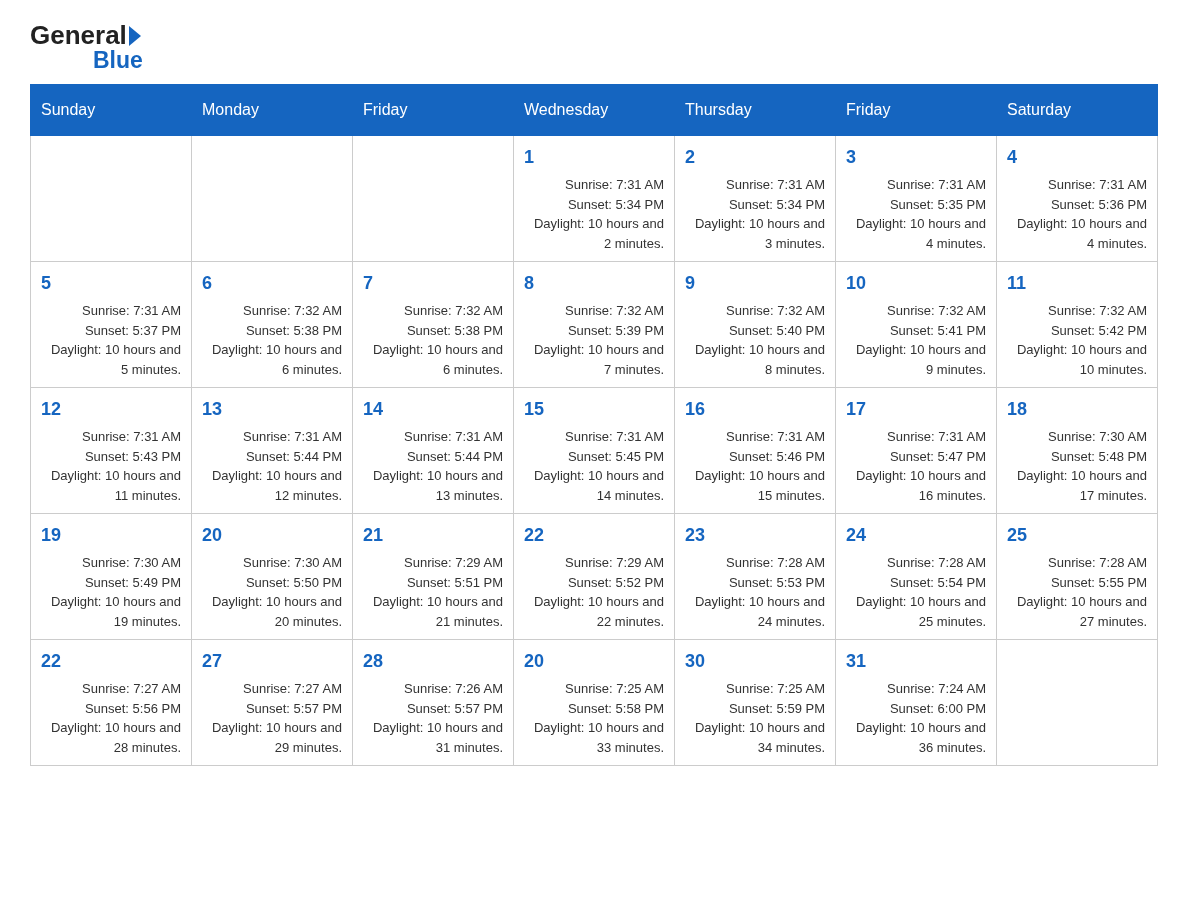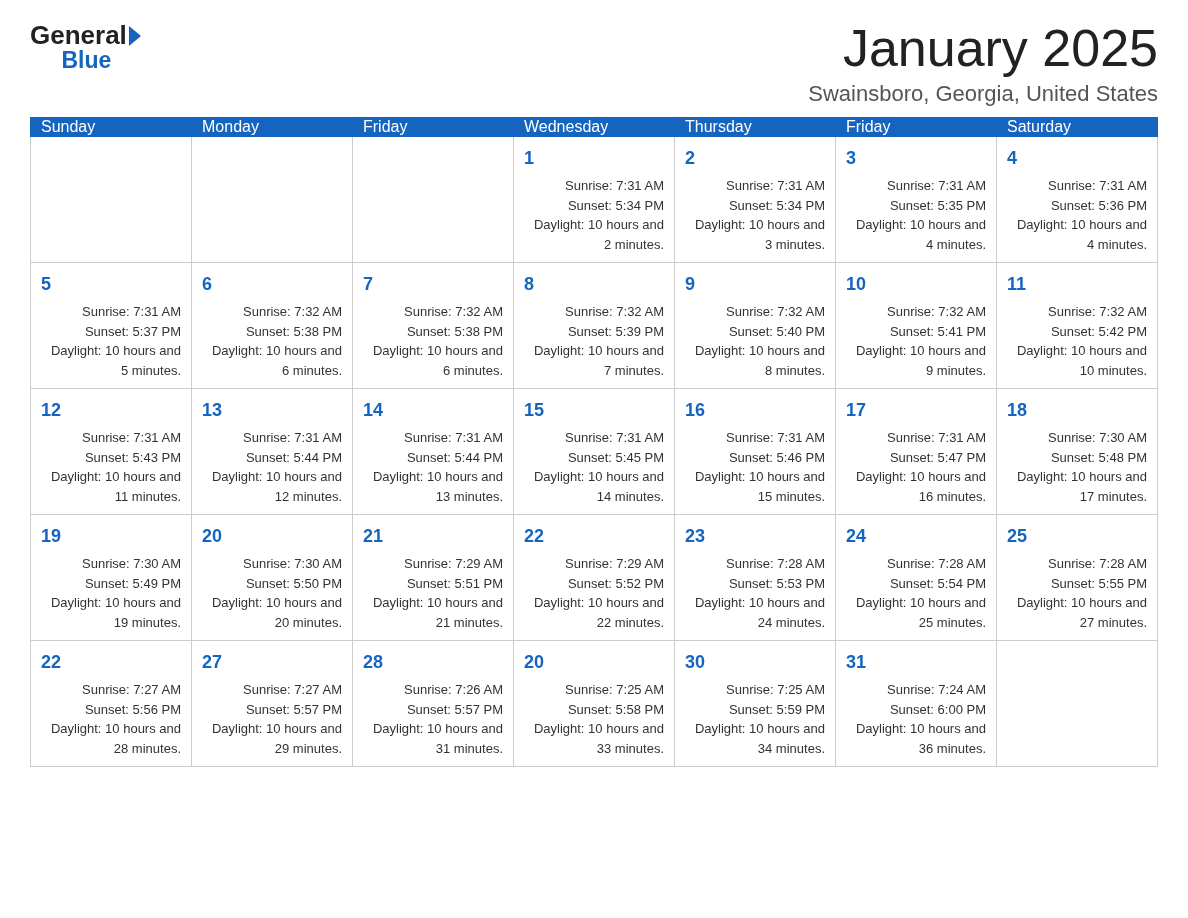--- a/index.html
+++ b/index.html
@@ -13,21 +13,21 @@
     }
     .header-row {
       display: flex;
       justify-content: space-between;
       align-items: flex-start;
       margin-bottom: 10px;
     }
     .logo {
       display: flex;
       flex-direction: column;
-      align-items: center;
+      align-items: flex-end;
     }
     .logo-text {
       display: flex;
       align-items: center;
       font-size: 26px;
       font-weight: bold;
       color: #222;
     }
     .logo-arrow {
       width: 0;
@@ -61,21 +61,21 @@
       margin-top: 4px;
     }
     table {
       width: 100%;
       border-collapse: collapse;
       margin-top: 10px;
     }
     th {
       background-color: #1565c0;
       color: #fff;
-      padding: 0 10px;
+      padding: 16px 10px;
       font-size: 16px;
       font-weight: normal;
       text-align: left;
       border: 1px solid #1565c0;
     }
     td {
       vertical-align: top;
       padding: 8px 10px;
       border: 1px solid #ccc;
       font-size: 13px;
@@ -108,24 +108,20 @@
 </head>
 <body>
 
 <div class="header-row">
   <div class="logo">
     <div class="logo-text">
       <span>General</span>
       <span class="logo-arrow"></span>
     </div>
     <div class="logo-sub">Blue</div>
-  </div>
-  <div class="title-section">
-    <div class="main-title">January 2025</div>
-    <div class="subtitle">Swainsboro, Georgia, United States</div>
   </div>
 </div>
 
 <table>
   <thead>
     <tr>
     <th>Sunday</th>
         <th>Monday</th>
         <th>Friday</th>
         <th>Wednesday</th>

